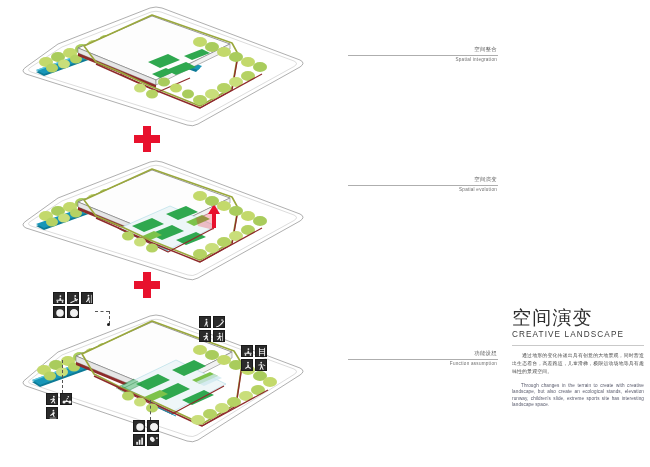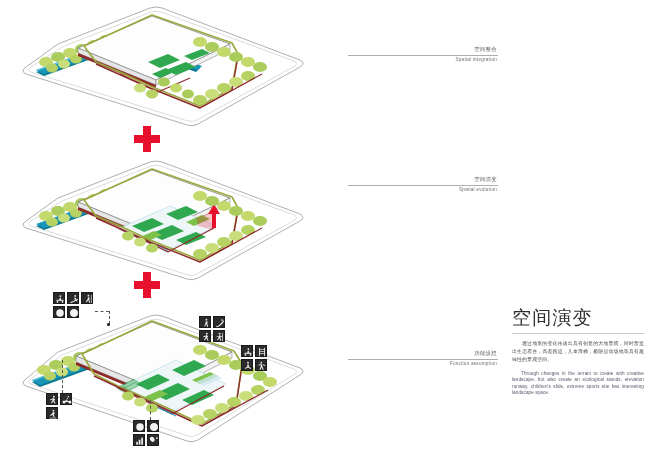--- a/index.html
+++ b/index.html
@@ -609,18 +609,19 @@
     <div class="en">Spatial evolution</div>
   </div>
   <div class="stage-label" id="stage-label-3">
     <div class="cn">功能设想</div>
     <div class="rule"></div>
     <div class="en">Function assumption</div>
   </div>
 
   <div id="title-block">
     <div id="title-cn">空间演变</div>
+    <div id="title-en">CREATIVE LANDSCAPE</div>
     <div id="title-rule"></div>
     <div id="body-cn">通过地形的变化传递出具有创意的大地景观，同时营造出生态看台，高差跑道，儿童滑梯，极限运动场地等具有趣味性的景观空间。</div>
     <div id="body-en">Through changes in the terrain to create with creative landscape, but also create an ecological stands, elevation runway, children's slide, extreme sports site has interesting landscape space.</div>
   </div>
 
 </div>
 
 </body></html>

